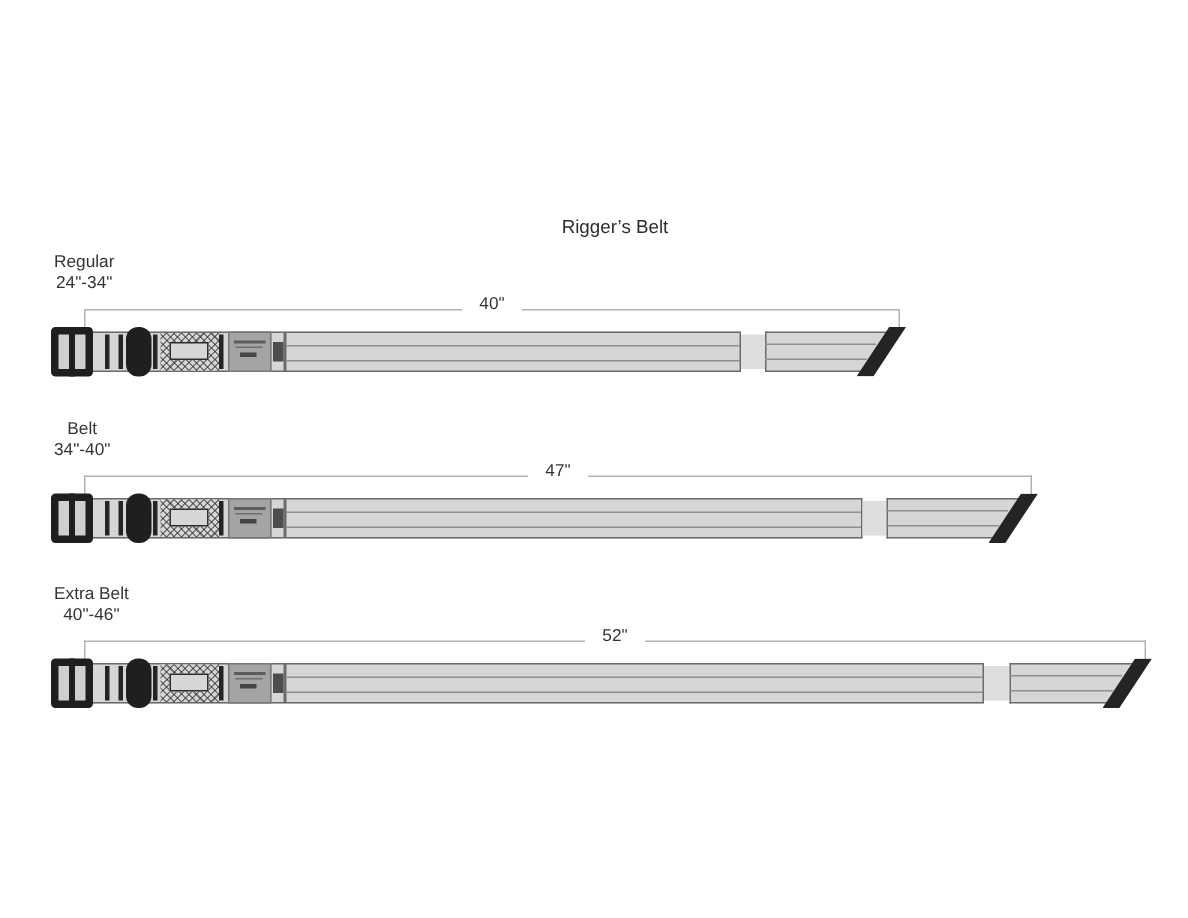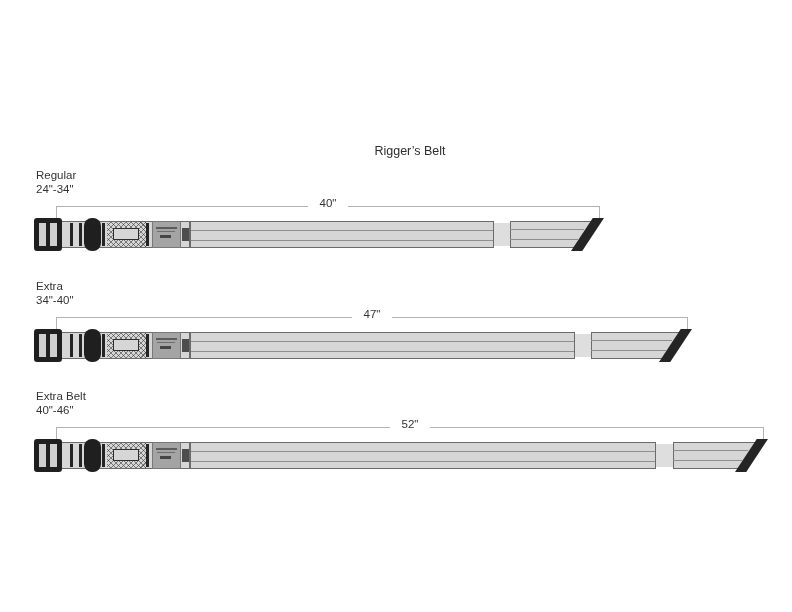--- a/index.html
+++ b/index.html
@@ -9,21 +9,21 @@
     font-family:"Liberation Sans", sans-serif;
     color:var(--text,#333333);
   }
   .page-title{
     position:absolute;top:144px;left:14px;width:792px;text-align:center;
     font-size:12.5px;color:#2e2e2e;
   }
   .belt-row{position:absolute;left:0;width:792px;height:105px;}
   .r0{top:169px}.r1{top:280px}.r2{top:390px}
 
-  .size-label{position:absolute;left:36px;top:0;font-size:11.5px;line-height:13.5px;color:var(--text,#333);}
+  .size-label{position:absolute;left:36px;top:0;font-size:11.5px;line-height:13.5px;color:var(--text,#333);text-align:center;}
 
   
   .dim{position:absolute;top:37px;left:56px;height:0;border-top:1px solid var(--dim-line,#b3b3b3);}
   .r0 .dim{width:544px}.r1 .dim{width:632px}.r2 .dim{width:708px}
   .tick{position:absolute;width:1px;background:var(--dim-line,#b3b3b3);top:-1px;}
   .tl{left:0;height:14px}.tr{right:0;height:16px}
   .dim-label{position:absolute;left:0;right:0;top:-12px;text-align:center;line-height:14px;}
   .dim-label span{background:var(--background,#fff);padding:0 12px;font-size:11.5px;color:var(--text,#333);}
 
   
@@ -122,21 +122,21 @@
         <div class="tip-leftline"></div>
         <div class="tip-l1"></div>
         <div class="tip-l2"></div>
         <div class="tip-black"></div>
       </div>
     </div>
   </div>
 
   <div class="belt-row r1">
     <div class="size-label">
-      <div>Extra</div>
+      <div>Belt</div>
       <div>34"-40"</div>
     </div>
     <div class="dim">
       <div class="tick tl"></div>
       <div class="tick tr"></div>
       <div class="dim-label"><span>47"</span></div>
     </div>
     <div class="belt">
       <div class="webbing"></div>
       <div class="buckle"></div>

